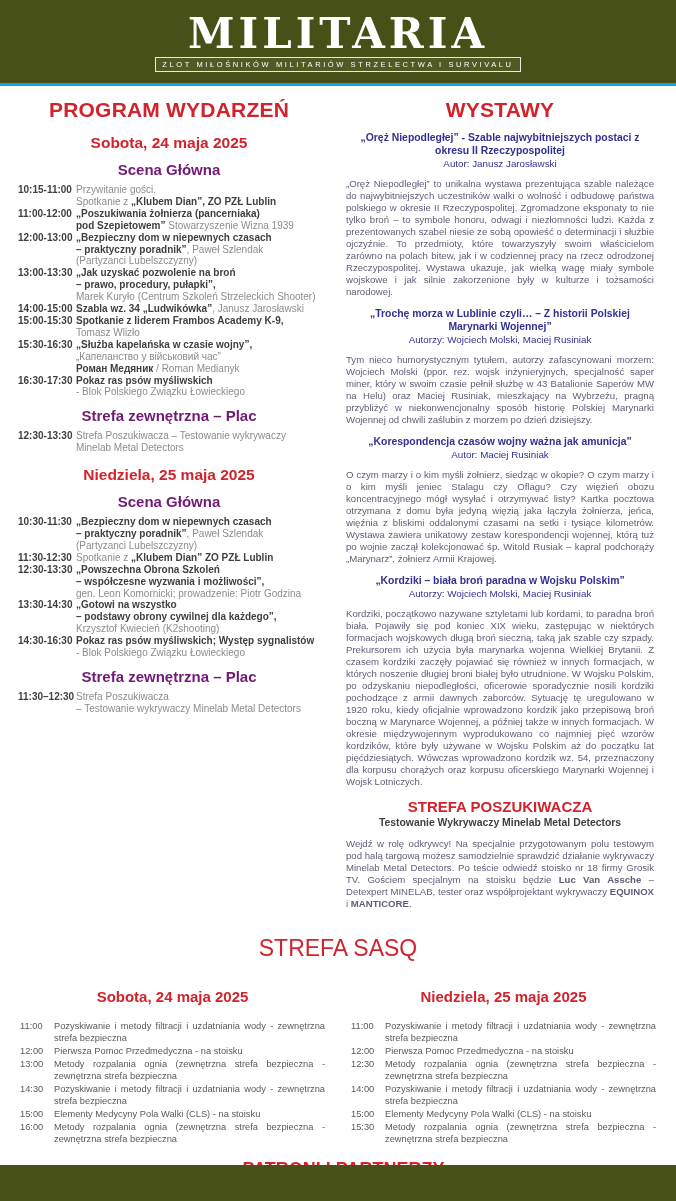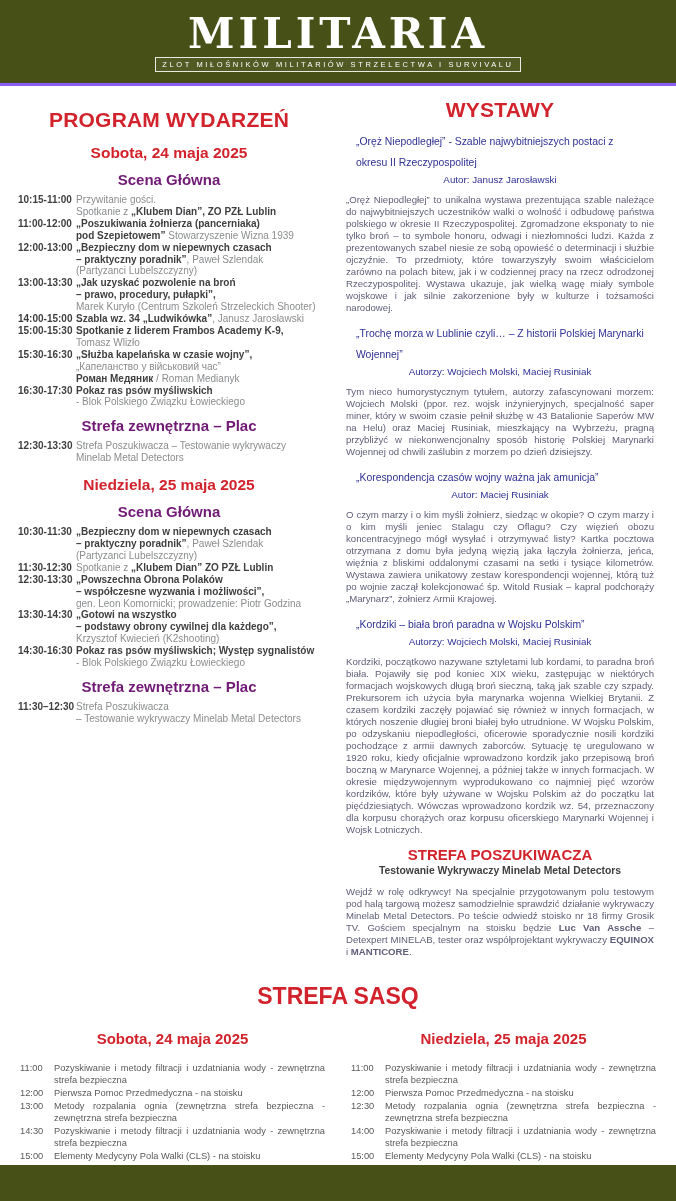--- a/index.html
+++ b/index.html
@@ -2,61 +2,61 @@
 <html lang="pl"><head>
 <meta charset="utf-8">
 <style>
   html,body{margin:0;padding:0;background:#888;}
   .page{
     position:relative;width:676px;height:1201px;margin:0 auto;background:#ffffff;
     font-family:"Liberation Sans",sans-serif;overflow:hidden;
   }
   
   .hdr{
-    height:83px;background:#475016;border-bottom:3px solid #8b5cf6;
+    height:83px;background:#475016;border-bottom:3px solid #0ea5e9;
     display:flex;flex-direction:column;align-items:center;justify-content:center;
   }
   .logo{
     font-family:"DejaVu Serif",serif;font-weight:bold;font-size:42px;line-height:44px;
     color:#ffffff;letter-spacing:4px;
   }
   .tagline{
     margin-top:1px;color:#ffffff;border:1px solid #e9e9e2;background:rgba(255,255,255,0.06);
     font-size:7.5px;letter-spacing:2.6px;padding:2px 6px;white-space:nowrap;
   }
   
   .cols{display:flex;padding:8px 18px 0 18px;gap:18px;}
-  .col-l{width:302px;flex:0 0 302px;margin-top:10px;}
+  .col-l{width:302px;flex:0 0 302px;}
   .col-r{flex:1;padding:0 4px 0 8px;}
   .big-title{
     color:#D2232C;font-weight:bold;font-size:21px;text-align:center;
     margin:4px 0 6px 0;letter-spacing:0.2px;
   }
   .h-date{color:#D2232C;font-weight:bold;font-size:15.5px;text-align:center;margin:12px 0 4px;}
   .h-scene{color:#701a75;font-weight:bold;font-size:15px;text-align:center;margin:9px 0 6px;}
   .row{display:flex;font-size:10px;line-height:11.9px;color:#8A8C8E;}
   .time{flex:0 0 58px;font-weight:bold;color:#3F3F41;}
   .desc{flex:1;}
   .b{font-weight:bold;color:#3F3F41;}
   
   .ex-title{
-    color:#2F3193;font-weight:normal;font-size:10.4px;line-height:21px;
-    margin:9px 10px 1px;
+    color:#2F3193;font-weight:bold;font-size:10.4px;line-height:13px;
+    text-align:center;margin:9px 10px 1px;
   }
   .ex-author{color:#2F3193;font-size:9.8px;text-align:center;margin:0 0 9px;}
   .ex-body{
     color:#5E5E78;font-size:9.6px;line-height:12px;text-align:justify;margin:0 0 6px;
   }
   .sp-title{color:#D2232C;font-weight:bold;font-size:15px;text-align:center;margin:10px 0 2px;}
   .sp-sub{color:#3F3F41;font-weight:bold;font-size:10.4px;text-align:center;margin:0 0 3px;}
   .sp-body{color:#5E5E78;font-size:9.6px;line-height:12px;text-align:justify;}
   .b2{font-weight:bold;}
   
   .sasq{margin-top:16px;}
-  .sasq-title{color:#D2232C;font-weight:bold;font-size:23px;text-align:center;margin:4px 0 8px;}
+  .sasq-title{color:#D2232C;font-weight:normal;font-size:23px;text-align:center;margin:4px 0 14px;}
   .sasq-cols{display:flex;gap:26px;padding:0 20px;}
   .sasq-col{flex:1;min-width:0;}
   .sasq-date{font-size:15px;margin:12px 0 16px;}
   .sasq-row{display:flex;font-size:9.3px;line-height:11.4px;color:#59595B;margin-bottom:2px;}
   .sasq-time{flex:0 0 34px;}
   .sasq-text{flex:1;text-align:justify;}
   
   .partners{position:relative;height:150px;margin-top:12px;}
   .partners-title{color:#D2232C;font-weight:bold;font-size:18px;text-align:center;margin:8px 0 0;padding-left:11px;}
   .pgroups{position:absolute;left:0;top:38px;width:676px;height:100px;}
@@ -164,21 +164,21 @@
             </div>
             <div class="row">
               <div class="time">11:30-12:30</div>
               <div class="desc">
                 <div class="line"><span>Spotkanie z </span><span class="b">„Klubem Dian” ZO PZŁ Lublin</span></div>
               </div>
             </div>
             <div class="row">
               <div class="time">12:30-13:30</div>
               <div class="desc">
-                <div class="line"><span class="b">„Powszechna Obrona Polaków</span></div>
+                <div class="line"><span class="b">„Powszechna Obrona Szkoleń</span></div>
                 <div class="line"><span class="b">– współczesne wyzwania i możliwości”,</span></div>
                 <div class="line"><span>gen. Leon Komornicki; prowadzenie: Piotr Godzina</span></div>
               </div>
             </div>
             <div class="row">
               <div class="time">13:30-14:30</div>
               <div class="desc">
                 <div class="line"><span class="b">„Gotowi na wszystko</span></div>
                 <div class="line"><span class="b">– podstawy obrony cywilnej dla każdego”,</span></div>
                 <div class="line"><span>Krzysztof Kwiecień (K2shooting)</span></div>

